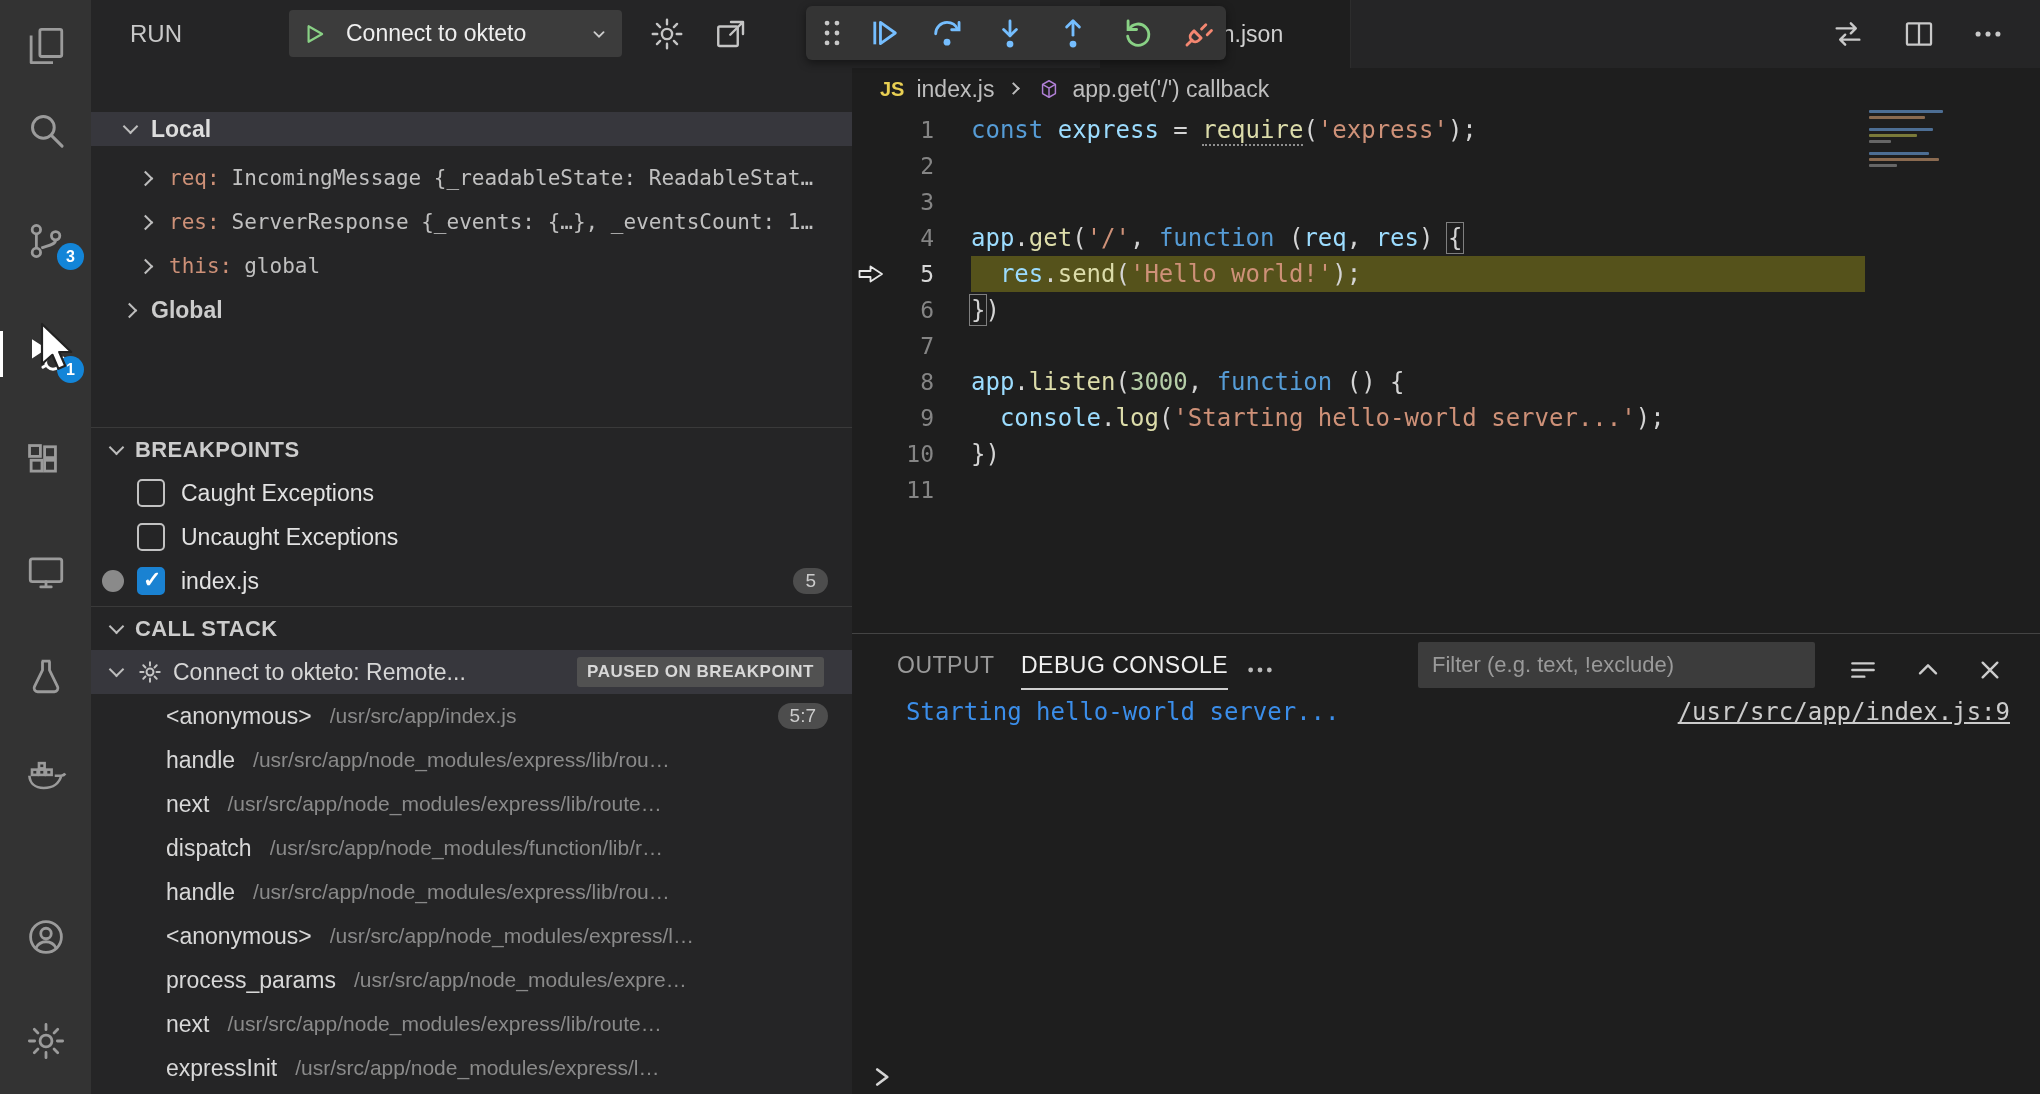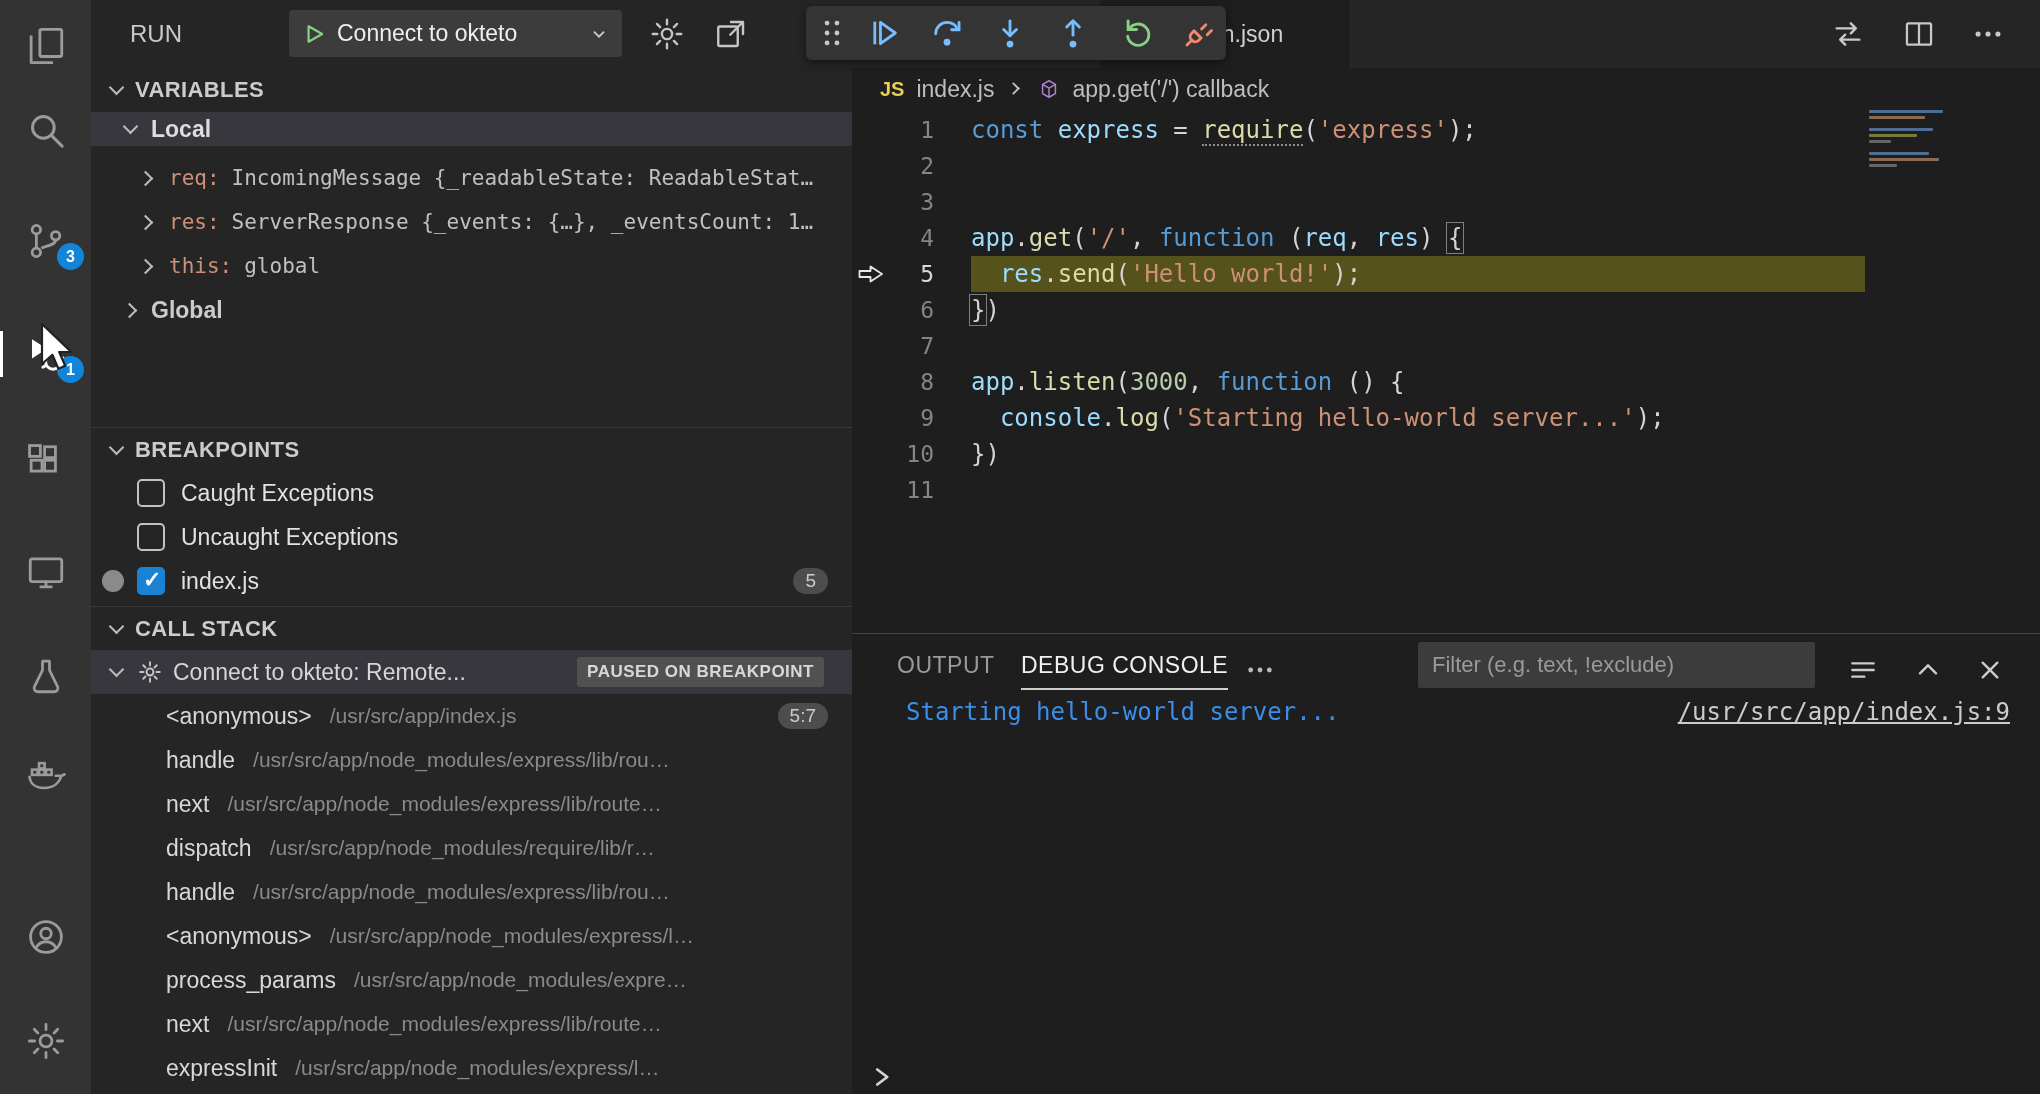--- a/index.html
+++ b/index.html
@@ -14,21 +14,21 @@
   .ab-item.active{color:#ffffff;}
   .ab-item.active::before{content:"";position:absolute;left:0;top:6px;bottom:6px;width:3px;background:#ffffff;}
   .ab-badge{position:absolute;right:7px;bottom:0px;min-width:27px;height:27px;border-radius:14px;background:#1385d8;color:#fff;
             font-size:16px;font-weight:700;display:flex;align-items:center;justify-content:center;padding:0 4px;box-sizing:border-box;}
   #mouse-cursor{position:absolute;left:36px;top:322px;z-index:60;pointer-events:none;}
 
   
   #sidebar{position:absolute;left:91px;top:0;width:761px;height:1094px;background:#252526;color:#cccccc;overflow:hidden;}
   #run-title{position:absolute;left:39px;top:20px;font-size:24px;color:#c8c8c8;}
   #config-dropdown{position:absolute;left:198px;top:10px;width:333px;height:47px;background:#3c3c3c;border-radius:4px;
-                   display:flex;align-items:center;padding:0 12px;gap:10px;box-sizing:border-box;cursor:pointer;}
+                   display:flex;align-items:center;padding:0 12px;gap:19px;box-sizing:border-box;cursor:pointer;}
   #config-dropdown .dd-label{flex:1;font-size:23px;color:#efefef;white-space:nowrap;overflow:hidden;}
   .sb-act{position:absolute;top:16px;width:36px;height:36px;color:#c5c5c5;cursor:pointer;}
   .sb-act svg{width:36px;height:36px;}
   #sb-gear{left:558px;} #sb-open{left:622px;}
 
   .sec-h{position:absolute;left:0;width:100%;height:44px;display:flex;align-items:center;padding-left:16px;gap:8px;
          box-sizing:border-box;font-weight:700;font-size:22px;letter-spacing:.4px;color:#cccccc;cursor:pointer;}
   #variables-header{top:68px;}
   #breakpoints-header{top:427px;border-top:1px solid #3a3a3a;}
   #callstack-header{top:606px;border-top:1px solid #3a3a3a;}
@@ -233,24 +233,20 @@
         <path d="M12 2.5v3M12 18.5v3M2.5 12h3M18.5 12h3M5.3 5.3l2.1 2.1M16.6 16.6l2.1 2.1M18.7 5.3l-2.1 2.1M7.4 16.6l-2.1 2.1"></path>
       </svg>
   </div>
   <div class="sb-act" id="sb-open">
     <svg viewBox="0 0 24 24" fill="none" stroke="currentColor" stroke-width="1.6" stroke-linecap="round" stroke-linejoin="round">
         <rect x="3.5" y="7" width="13" height="13" rx="1"></rect>
         <path d="M12 4h8v8M20 4l-8.5 8.5"></path>
       </svg>
   </div>
 
-  <div class="sec-h" id="variables-header">
-    <span class="chev"></span>
-    <span>VARIABLES</span>
-  </div>
 
   <div id="local-row">
     <span class="chev"></span>
     <span>Local</span>
   </div>
 
   <div id="variables-list">
       <div class="var-row">
         <span class="chev right"></span>
         <span class="var-name">req:</span>
@@ -321,21 +317,21 @@
       <div class="frame-row">
         <span class="frame-name">handle</span>
         <span class="frame-path">/usr/src/app/node_modules/express/lib/rou…</span>
       </div>
       <div class="frame-row">
         <span class="frame-name">next</span>
         <span class="frame-path">/usr/src/app/node_modules/express/lib/route…</span>
       </div>
       <div class="frame-row">
         <span class="frame-name">dispatch</span>
-        <span class="frame-path">/usr/src/app/node_modules/require/lib/r…</span>
+        <span class="frame-path">/usr/src/app/node_modules/function/lib/r…</span>
       </div>
       <div class="frame-row">
         <span class="frame-name">handle</span>
         <span class="frame-path">/usr/src/app/node_modules/express/lib/rou…</span>
       </div>
       <div class="frame-row">
         <span class="frame-name">&lt;anonymous&gt;</span>
         <span class="frame-path">/usr/src/app/node_modules/express/l…</span>
       </div>
       <div class="frame-row">

